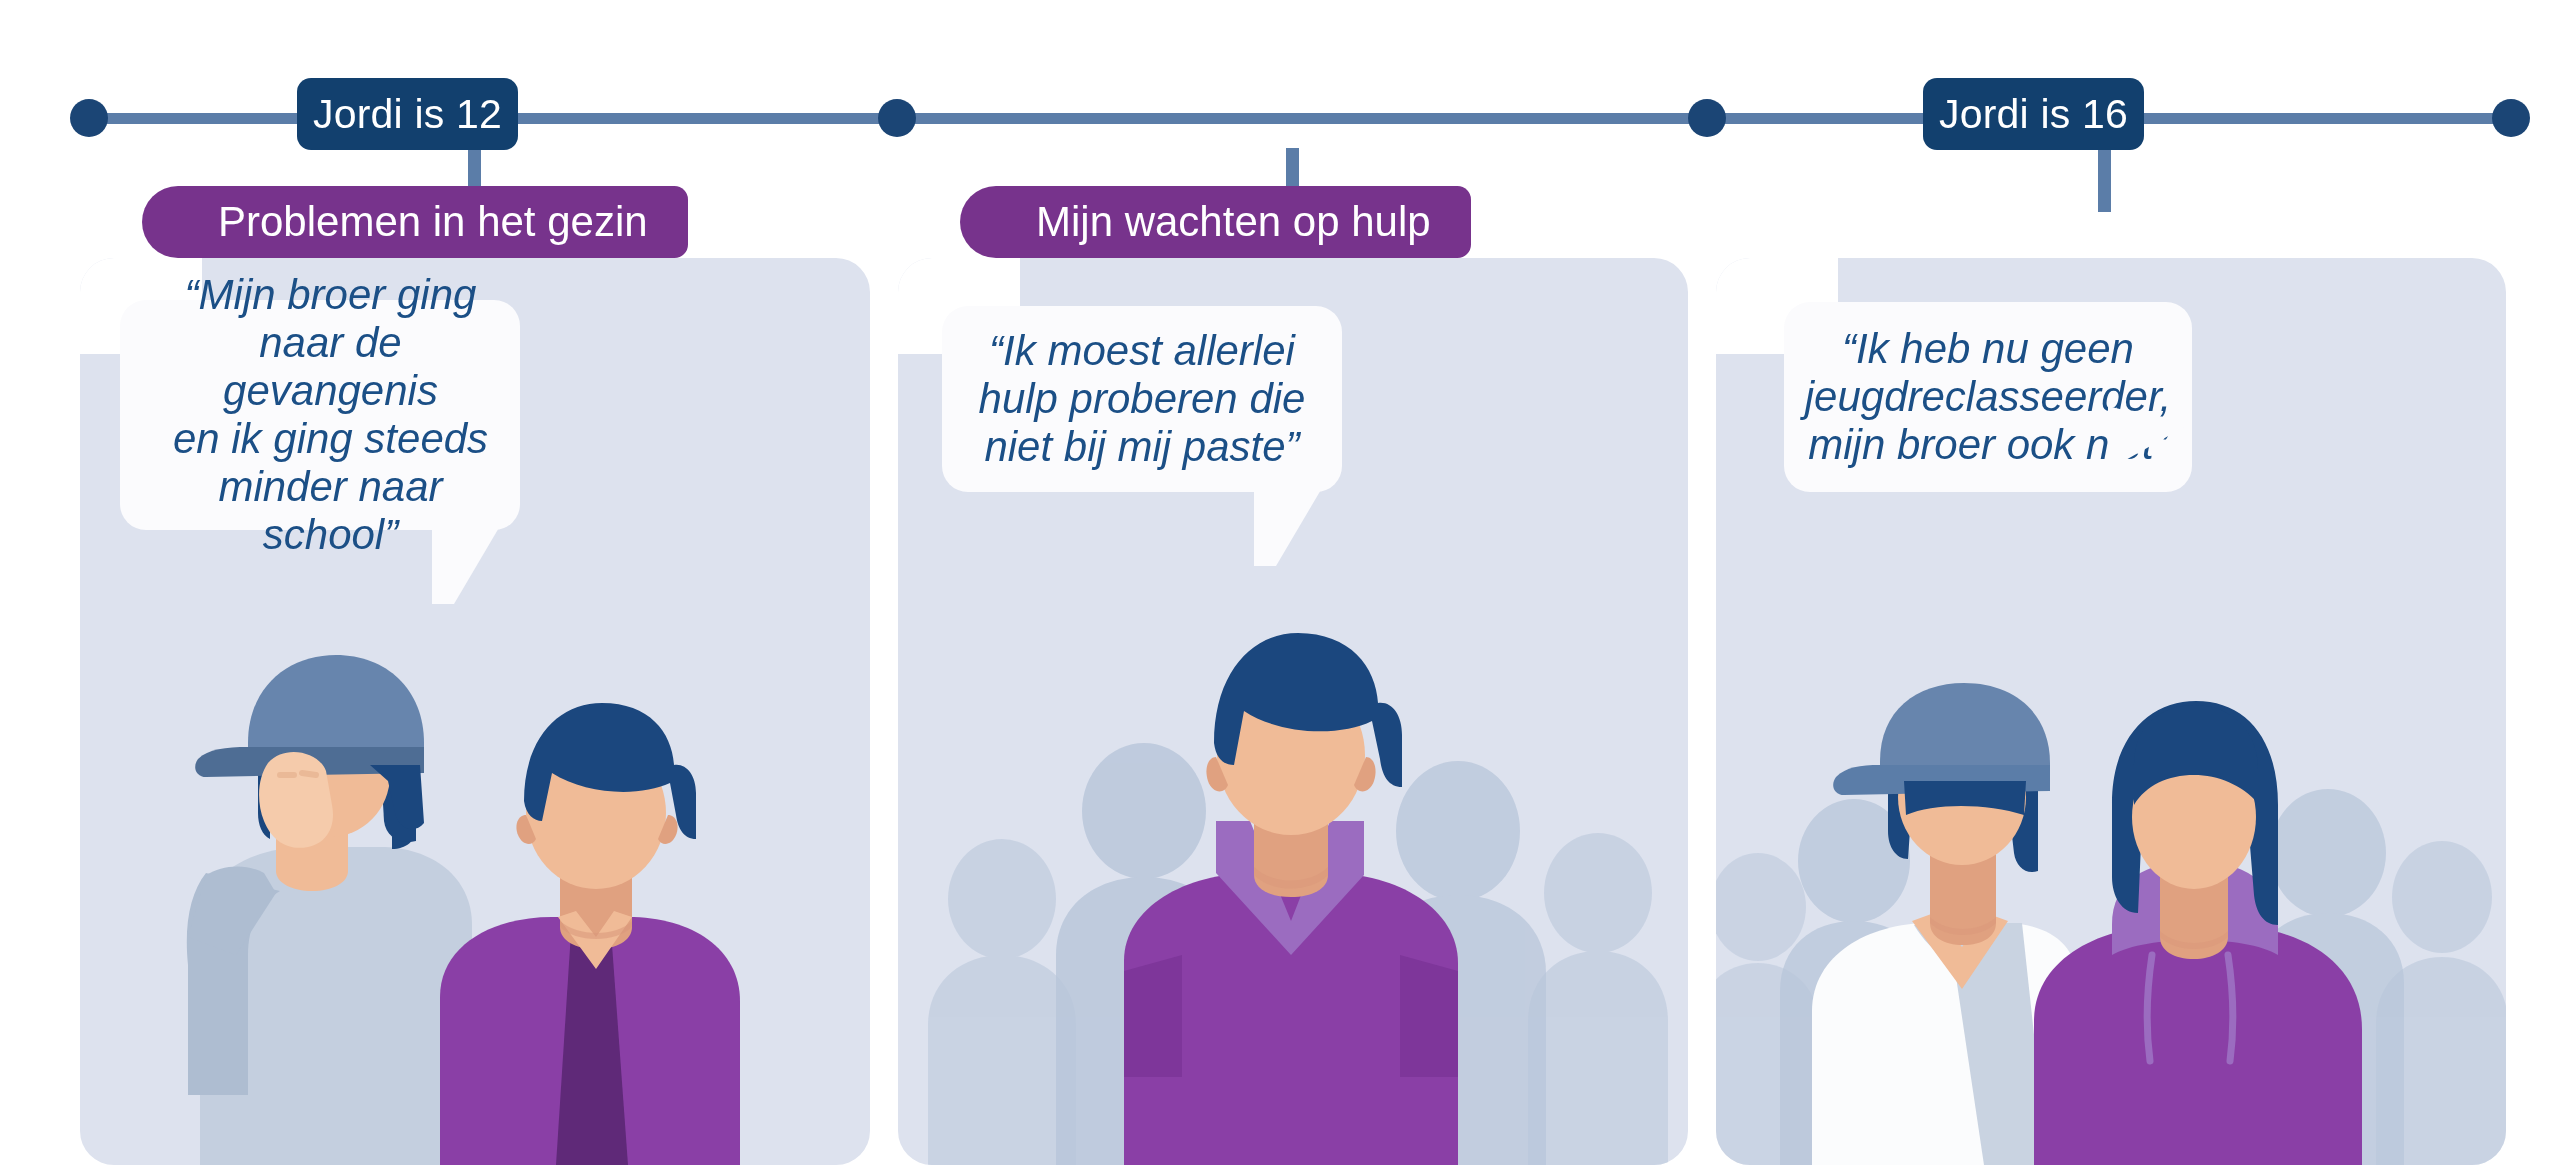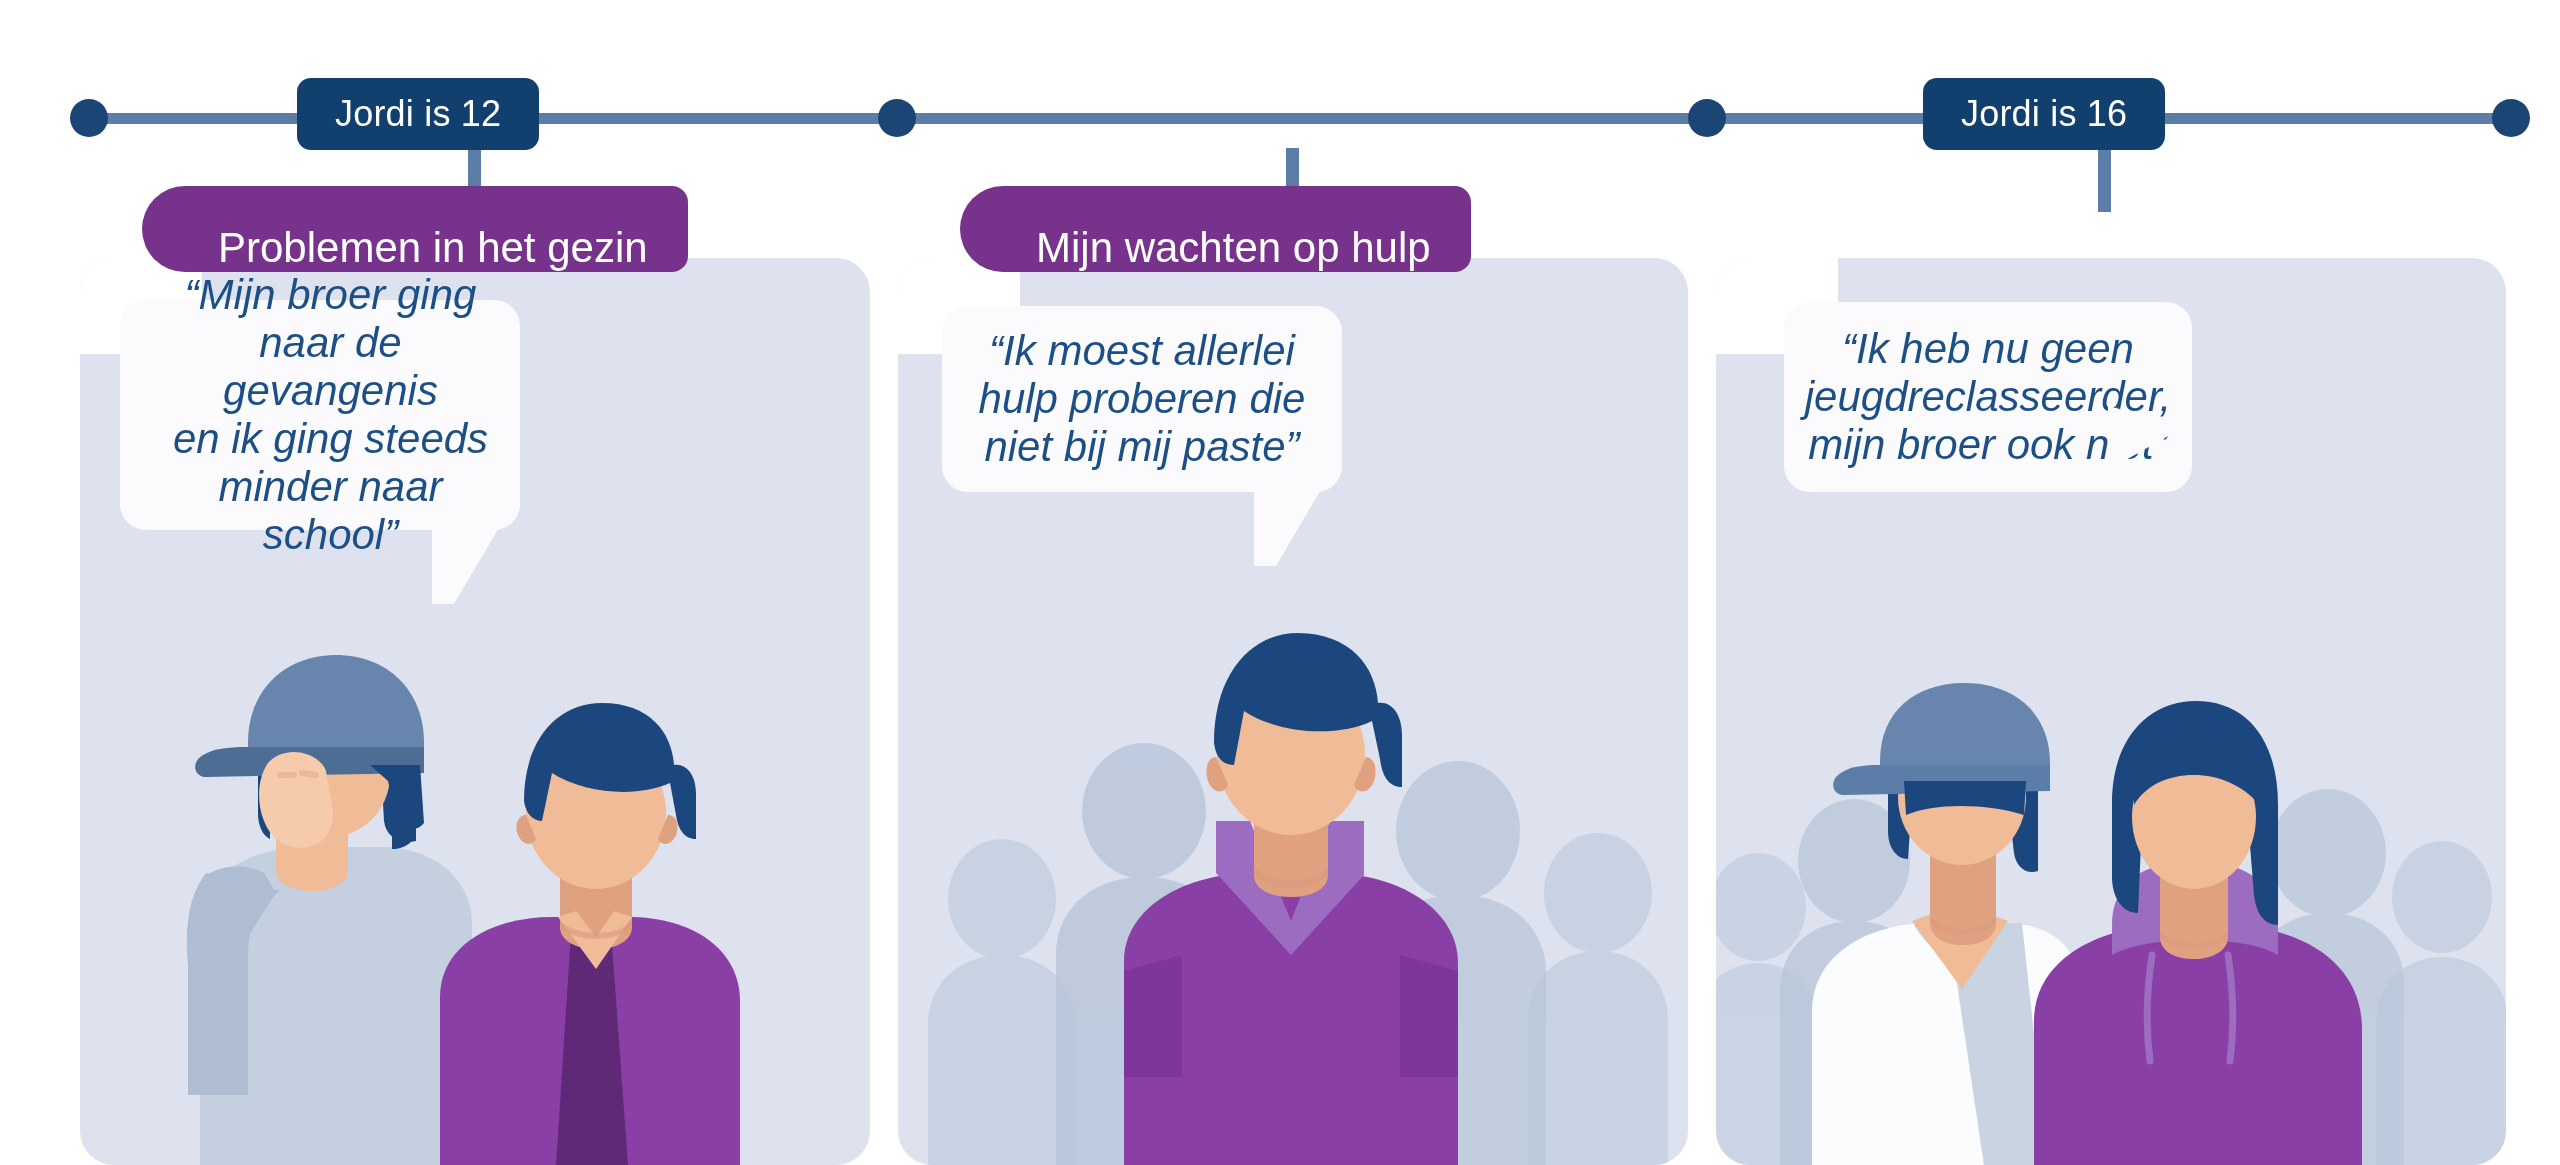--- a/index.html
+++ b/index.html
@@ -11,42 +11,42 @@
   .stage{position:absolute;inset:0;}
 
   
   .timeline{position:absolute;left:0;top:0;width:2560px;height:200px;}
   .tl-line{position:absolute;left:88px;top:113px;width:2420px;height:11px;background:#5b7da8;border-radius:6px;}
   .tl-dot{position:absolute;width:38px;height:38px;border-radius:50%;background:#1b4575;top:99px;}
   .tl-stem{position:absolute;width:13px;height:64px;background:#5b7da8;top:148px;}
   .tl-label{
     position:absolute;top:78px;height:72px;background:#12406e;border-radius:14px;
     display:flex;align-items:center;justify-content:center;
-    color:#ffffff;font-size:36px;letter-spacing:.2px;padding:0 38px;
+    color:#ffffff;font-size:41px;letter-spacing:.2px;padding:0 16px;
     box-sizing:border-box;white-space:nowrap;z-index:3;
   }
 
   
   .panel{position:absolute;top:186px;width:790px;height:979px;}
   .card{
     position:absolute;left:0;top:72px;width:790px;height:907px;
     background:#dde2ee;border-radius:34px;overflow:hidden;
   }
   
   .card-notch{
     position:absolute;left:0;top:0;width:122px;height:96px;background:#ffffff;
     border-bottom-right-radius:34px;z-index:2;
   }
 
   .pill{
-    position:absolute;top:0;left:62px;height:86px;
+    position:absolute;top:0;left:62px;height:72px;
     background:#77338c;
     border-top-left-radius:48px;border-bottom-left-radius:48px;
     border-top-right-radius:18px;border-bottom-right-radius:18px;
-    display:flex;align-items:flex-end;
+    display:flex;align-items:center;
     color:#ffffff;font-size:42px;padding-left:76px;padding-right:40px;
     box-sizing:border-box;white-space:nowrap;z-index:6;
   }
 
   
   .bubble{
     position:absolute;background:#fbfbfd;border-radius:26px;
     z-index:5;box-sizing:border-box;
     display:flex;align-items:center;justify-content:center;
   }

